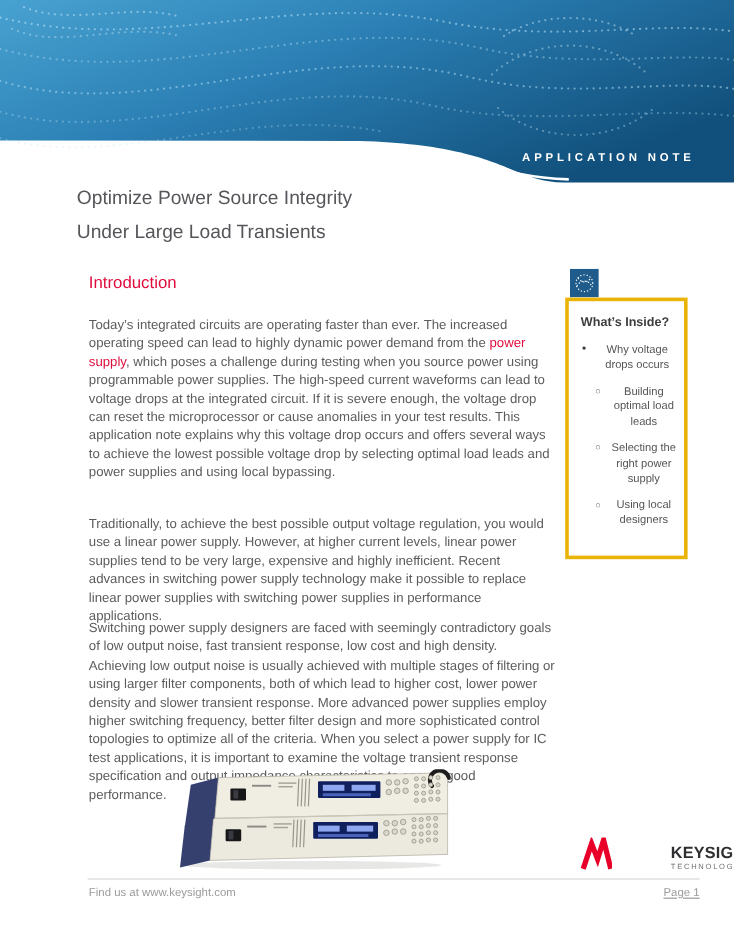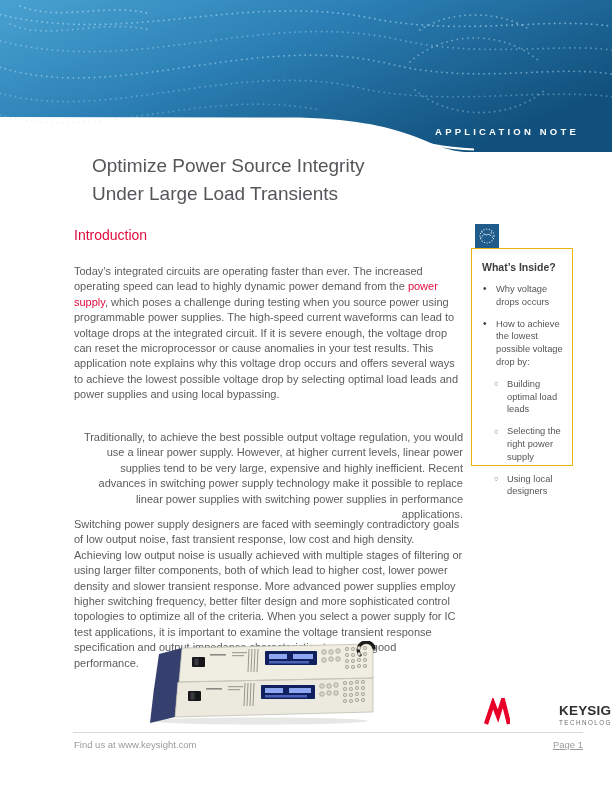--- a/index.html
+++ b/index.html
@@ -8,47 +8,48 @@
     font-family:"Liberation Sans","DejaVu Sans",sans-serif;overflow:hidden;
   }
   
   .banner-svg{position:absolute;top:0;left:0;display:block;}
   .banner-badge{
     position:absolute;top:126px;right:33px;color:#ffffff;
     font-size:9.5px;font-weight:700;letter-spacing:3.2px;white-space:nowrap;
   }
   
   .doc-title{
-    position:absolute;left:92px;top:152px;width:420px;
-    font-size:19px;line-height:28px;color:#55565A;font-weight:400;
+    position:absolute;left:64px;top:152px;width:420px;
+    font-size:16px;line-height:28px;color:#55565A;font-weight:400;
   }
   .red-h{
     position:absolute;left:74px;color:#E00C3C;font-size:14px;font-weight:400;
   }
   .h-intro{top:227px;}
   .h-select{top:392px;}
   .body-p{
     position:absolute;left:74px;width:389px;
     font-size:11px;line-height:15.4px;color:#5C5C5C;
   }
   .p-intro{top:253px;}
-  .p-sel1{top:419px;text-align:right;}
+  .p-sel1{top:419px;}
   .p-sel2{top:506px;}
   .inline-link{color:#E00C3C;cursor:pointer;}
   
   .sb-icon{position:absolute;left:475px;top:224px;width:24px;height:24px;}
   .sb-box{
     position:absolute;left:471px;top:248px;width:102px;height:218px;
-    border:1px solid #eab308;box-sizing:border-box;background:#fff;
+    border:3px solid #eab308;box-sizing:border-box;background:#fff;
     padding:12px 6px 0 10px;
   }
   .sb-title{font-size:10.5px;font-weight:700;color:#3D3D3F;margin-bottom:10px;}
   .sb-item{
     position:relative;font-size:9.3px;line-height:12.8px;color:#565656;
     margin-bottom:9px;
+    text-align:center;
   }
   .sb-item.lvl1{padding-left:14px;}
   .sb-item.lvl1::before{
     content:"\2022";position:absolute;left:1px;top:0;color:#3d3d3d;font-size:10px;
   }
   .sb-item.lvl2{padding-left:25px;}
   .sb-item.lvl2::before{
     content:"\25CB";position:absolute;left:12px;top:0.5px;color:#6a6a6a;font-size:7.5px;
   }
   
@@ -114,21 +115,20 @@
     <g fill="none" stroke="#ffffff" stroke-linecap="round" stroke-dasharray="0.1 2.6" stroke-width="1.1">
       <circle cx="12" cy="12" r="7"></circle>
       <path d="M6,14 C9,9 15,9 18,14"></path>
       <path d="M7,8 C10,12 14,12 17,8"></path>
     </g>
   </svg>
 
   <div class="sb-box">
     <div class="sb-title">What’s Inside?</div>
     <div class="sb-item lvl1">Why voltage drops occurs</div>
-    <div class="sb-item lvl1">How to achieve the lowest possible voltage drop by:</div>
     <div class="sb-item lvl2">Building optimal load leads</div>
     <div class="sb-item lvl2">Selecting the right power supply</div>
     <div class="sb-item lvl2">Using local designers</div>
   </div>
 
   <div class="photo">
     <svg width="230" height="86" viewBox="0 0 230 86">
       <ellipse cx="112" cy="80" rx="108" ry="3.5" fill="#E7E7E5"></ellipse>
 
       <polygon points="6,47 30,40 27,76 2,82" fill="#35406F"></polygon>

